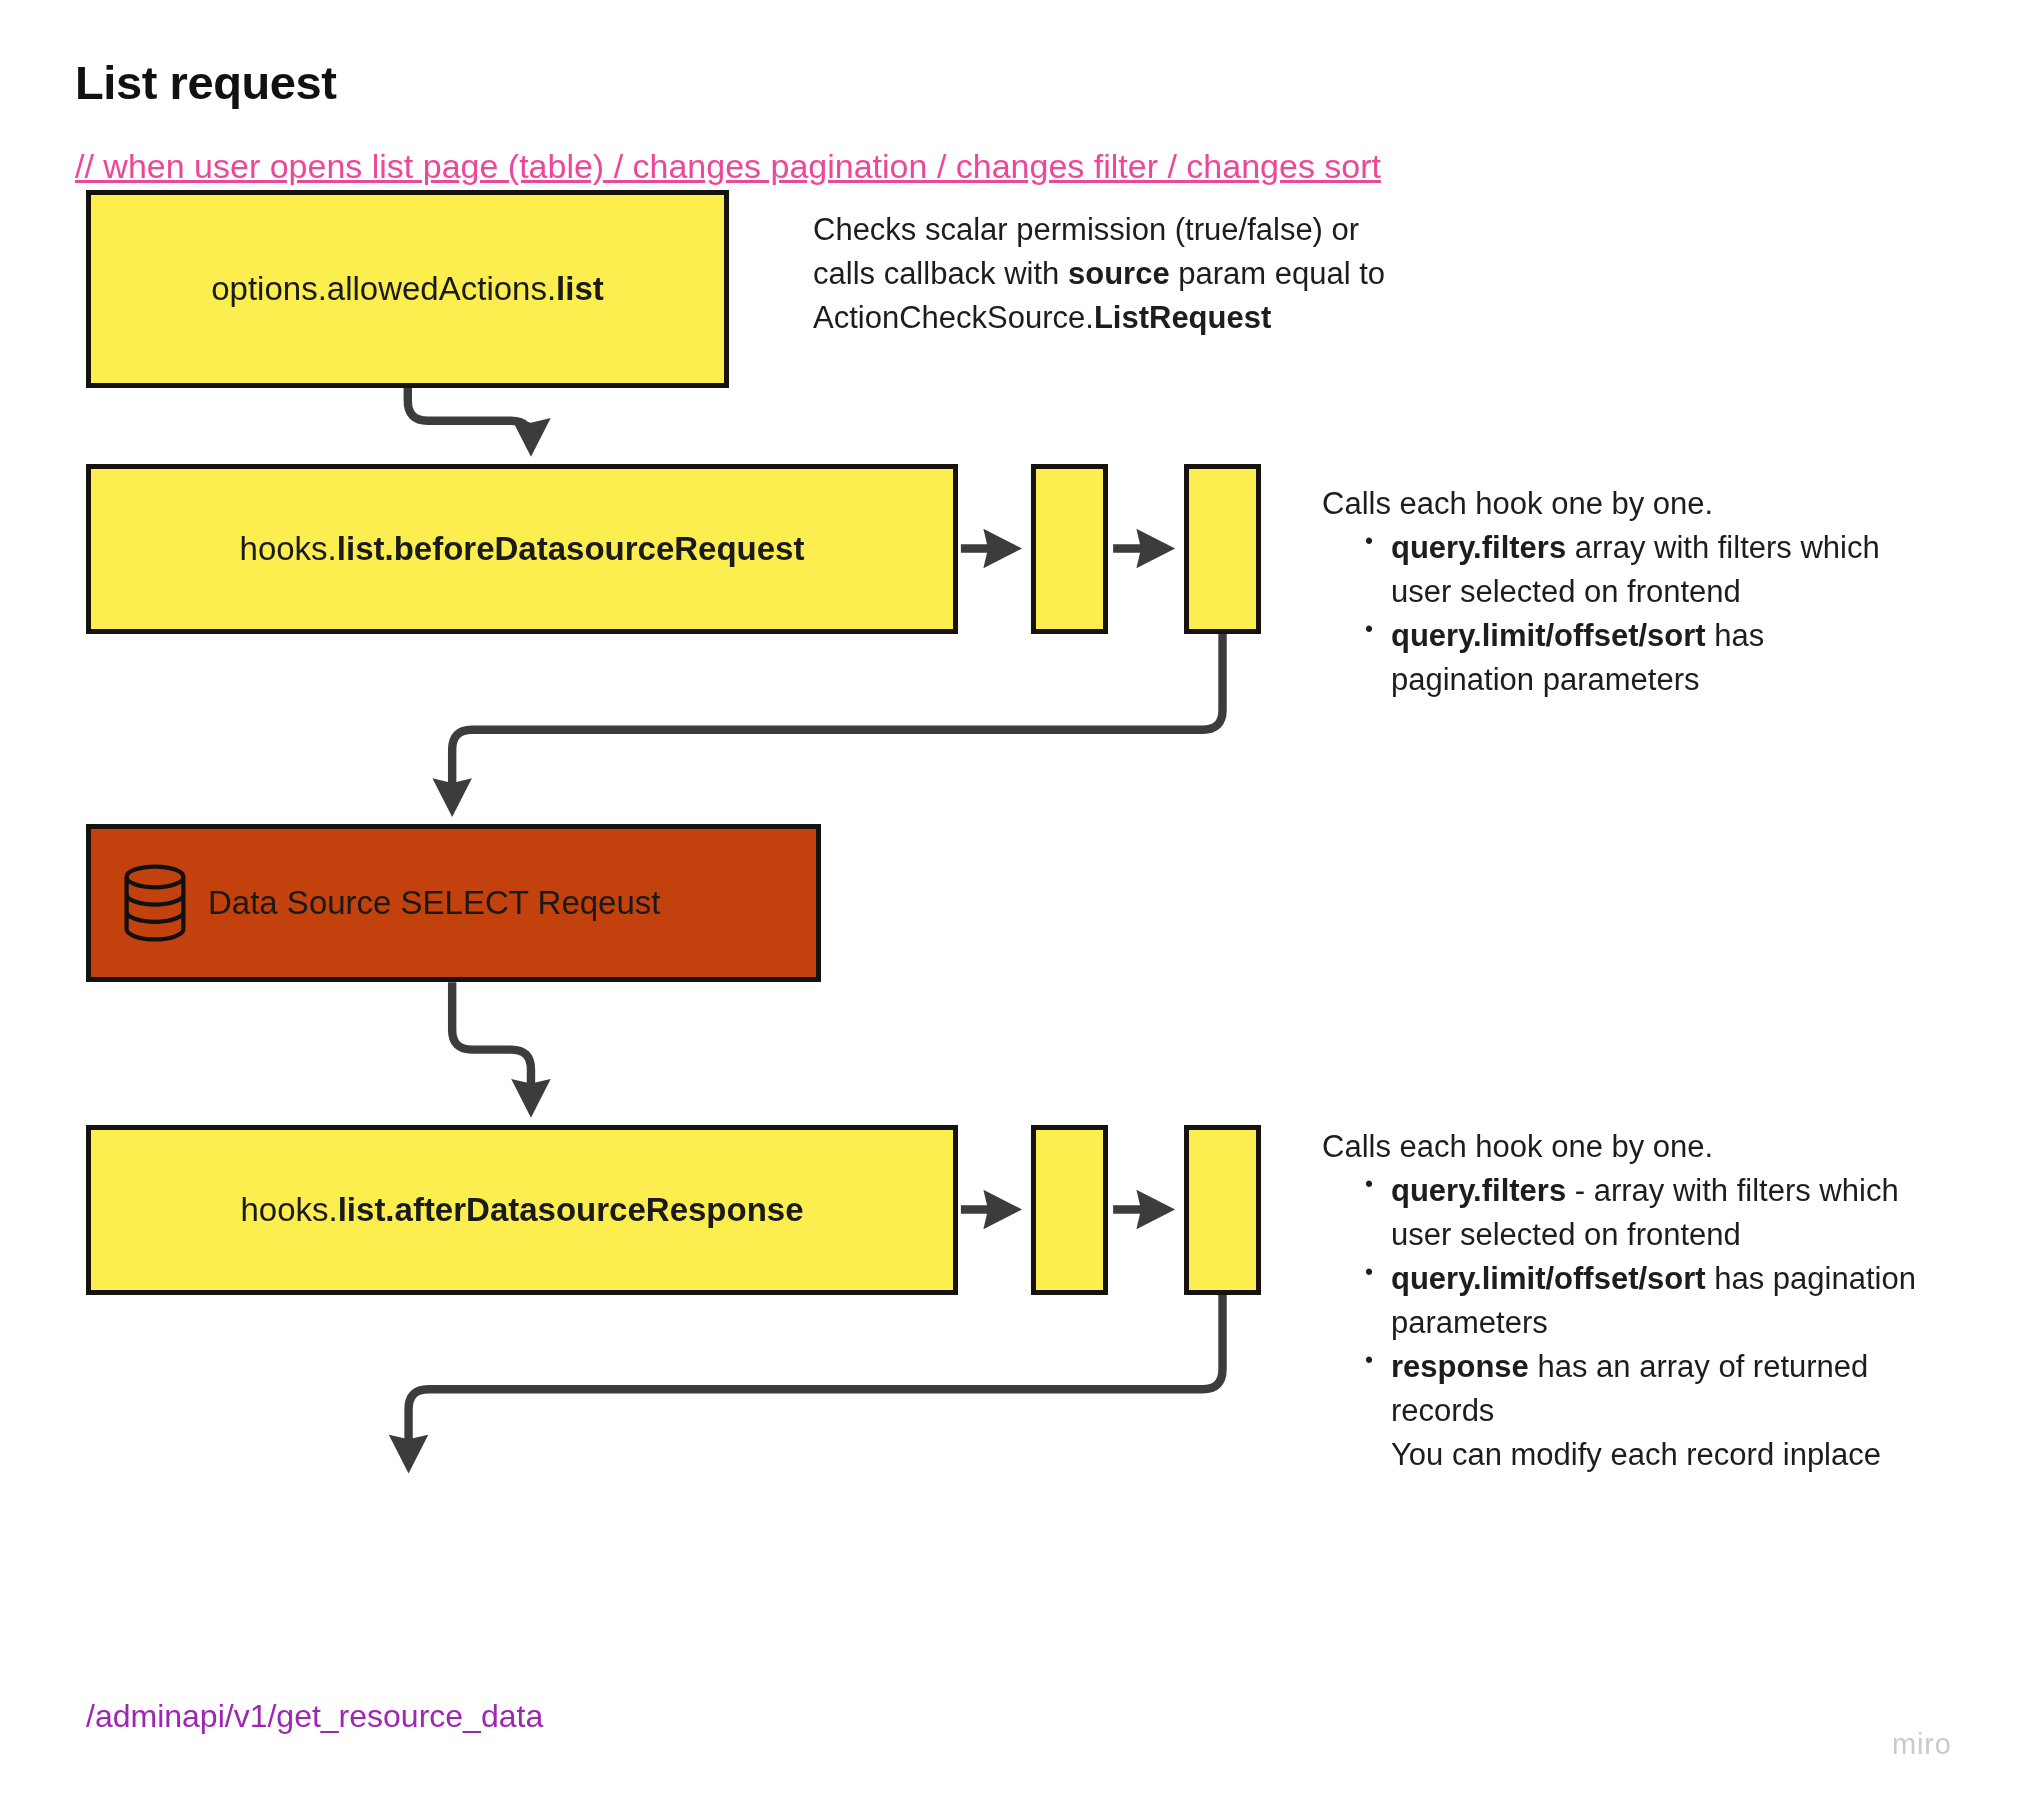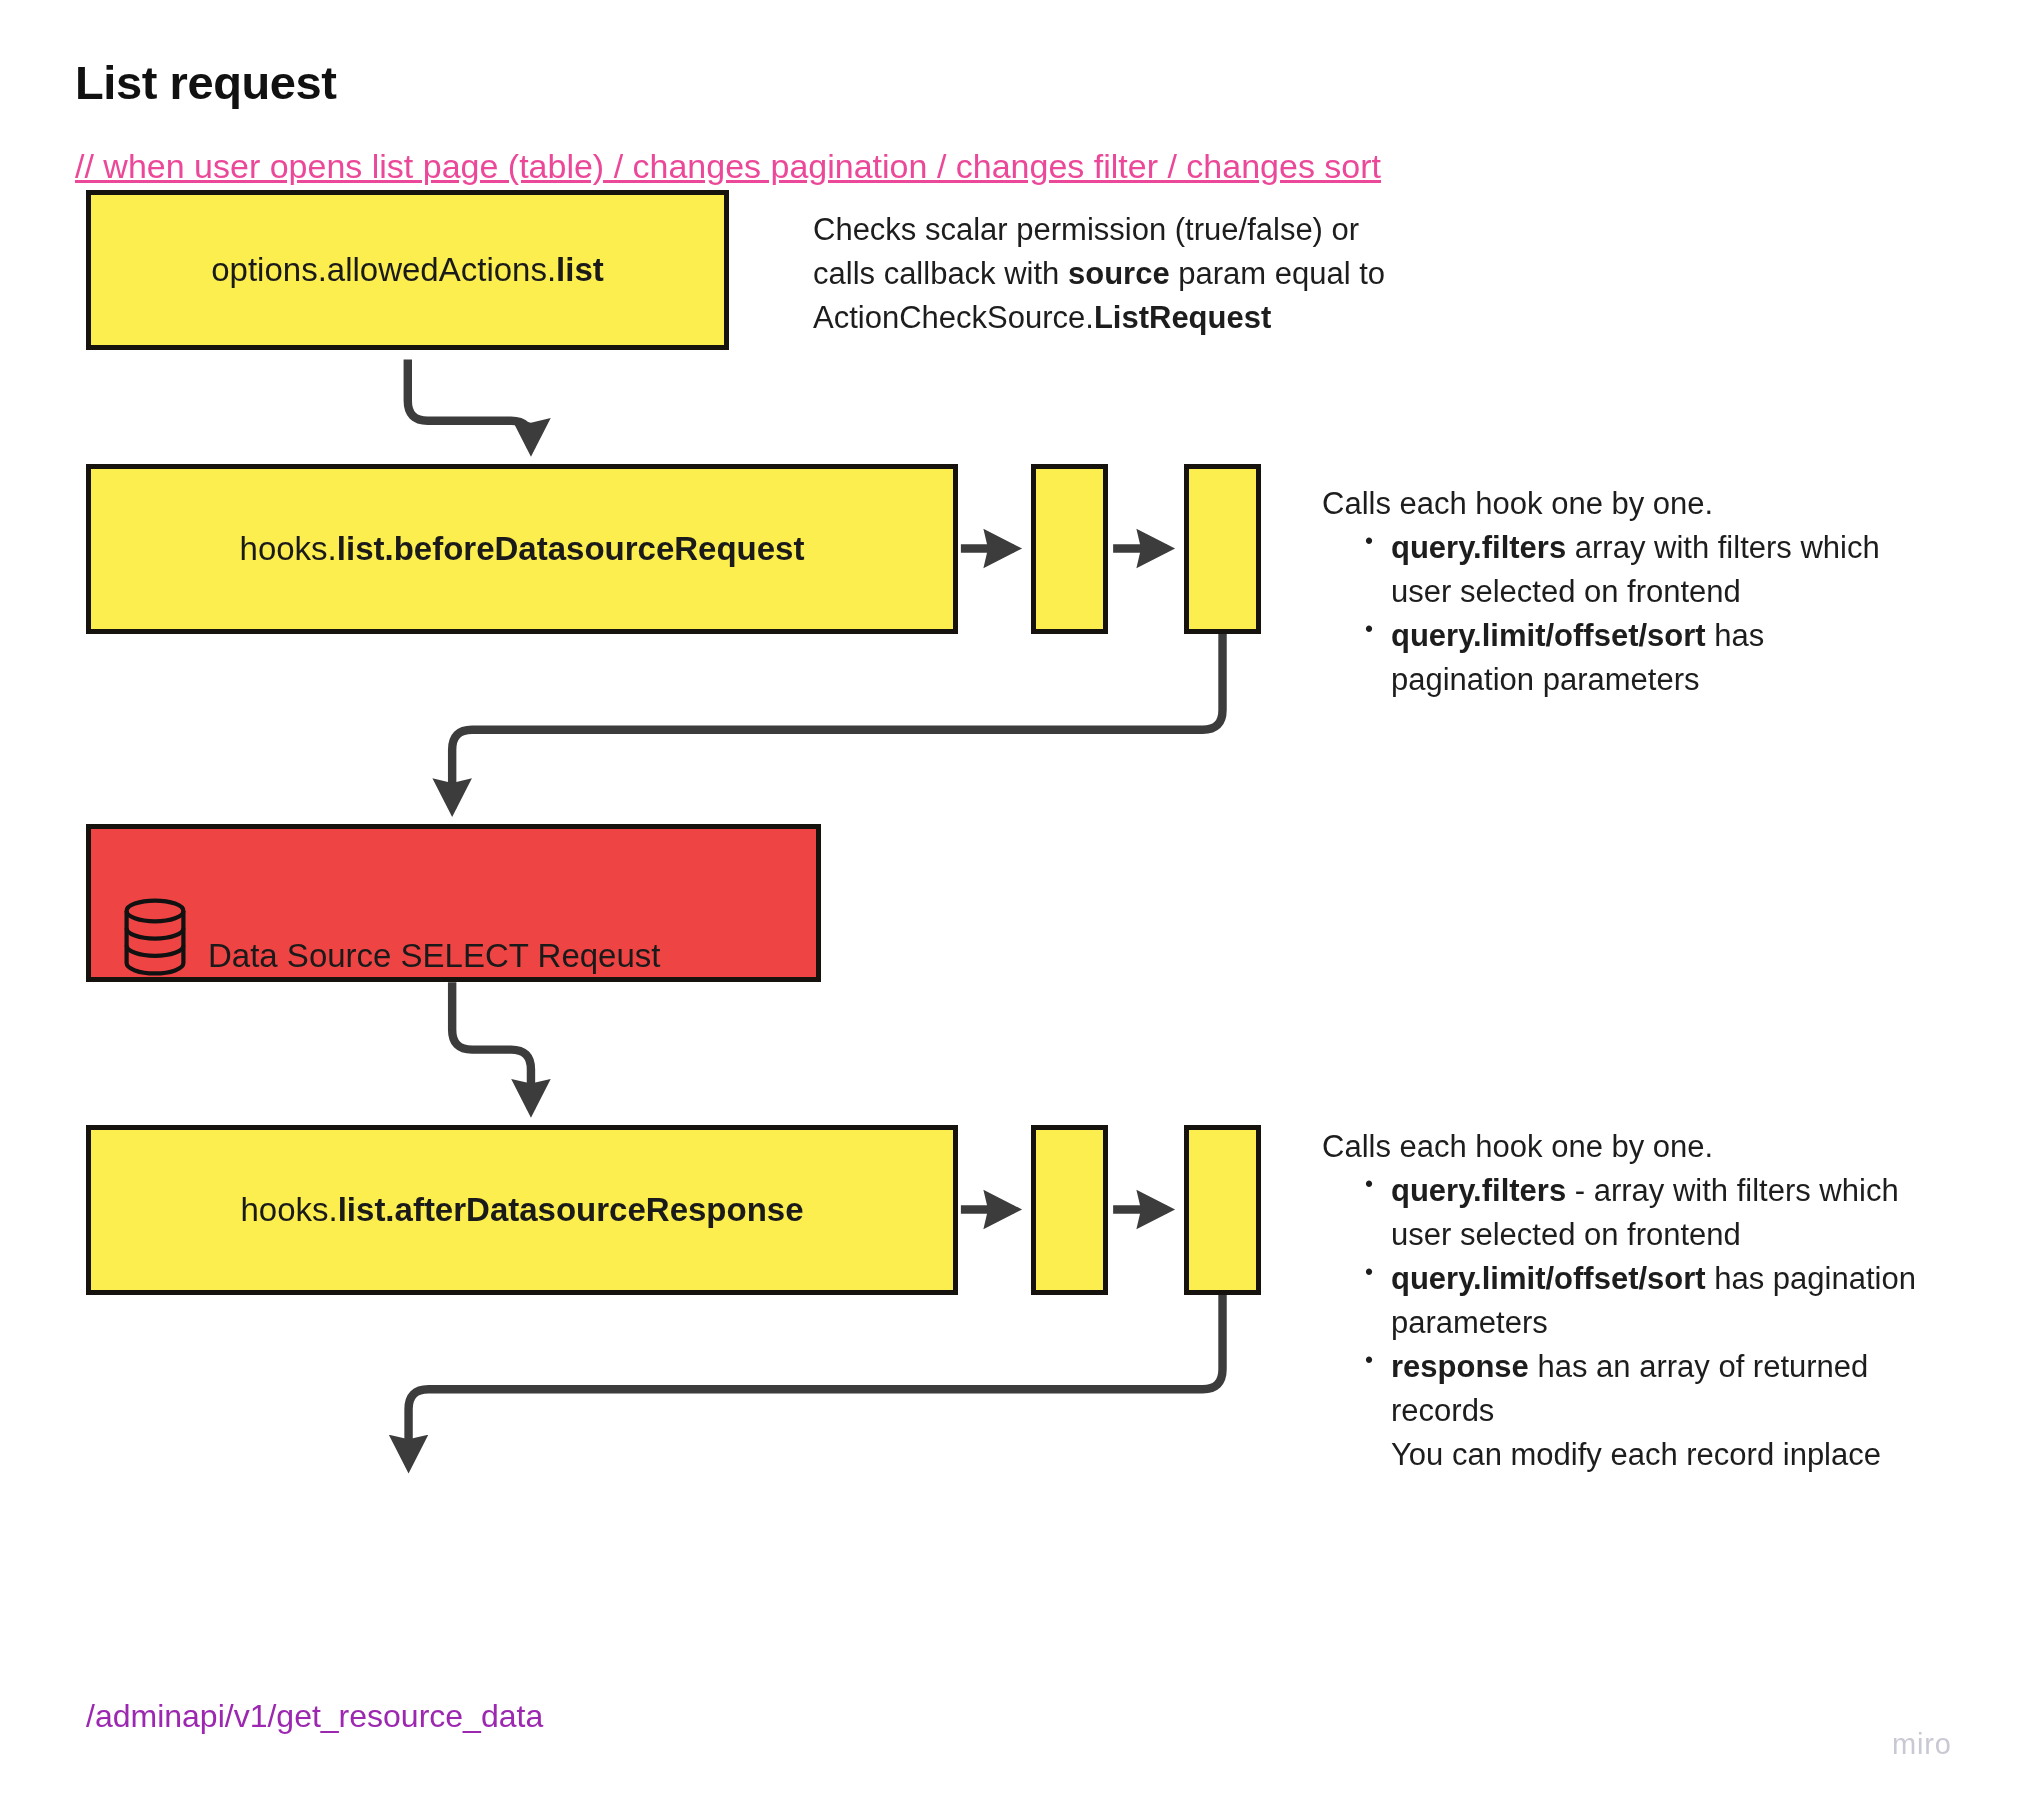--- a/index.html
+++ b/index.html
@@ -47,30 +47,30 @@
   .node {
     position: absolute;
     box-sizing: border-box;
     border: 5.4px solid #16130f;
     display: flex;
     align-items: center;
     justify-content: center;
     text-align: center;
   }
   .node-yellow { background: #FBEE4E; }
-  .node-gray   { background: #ef4444; align-items: flex-end; }
+  .node-gray   { background: #c2410c; }
   .node-label {
     font-size: 33px;
     color: #1a1a1a;
     line-height: 1.28;
     padding: 0 13.8px;
   }
   .node-label b { font-weight: bold; }
 
-  #node-allowed-actions { left: 86px;  top: 190px;  width: 643px;  height: 160px; }
+  #node-allowed-actions { left: 86px;  top: 190px;  width: 643px;  height: 198px; }
   #node-before-hook     { left: 86px;  top: 464px;  width: 872px; height: 170px; }
   #node-hook-slot-1     { left: 1031px; top: 464px;  width: 77px;  height: 170px; }
   #node-hook-slot-2     { left: 1184px; top: 464px;  width: 77px;  height: 170px; }
   #node-datasource      { left: 86px;  top: 824px; width: 735px;  height: 158px; }
   #node-after-hook      { left: 86px;  top: 1125px; width: 872px; height: 170px; }
   #node-hook-slot-3     { left: 1031px; top: 1125px; width: 77px;  height: 170px; }
   #node-hook-slot-4     { left: 1184px; top: 1125px; width: 77px;  height: 170px; }
   #node-frontend        { left: 86px;  top: 1481px; width: 643px;  height: 170px; }
 
   

